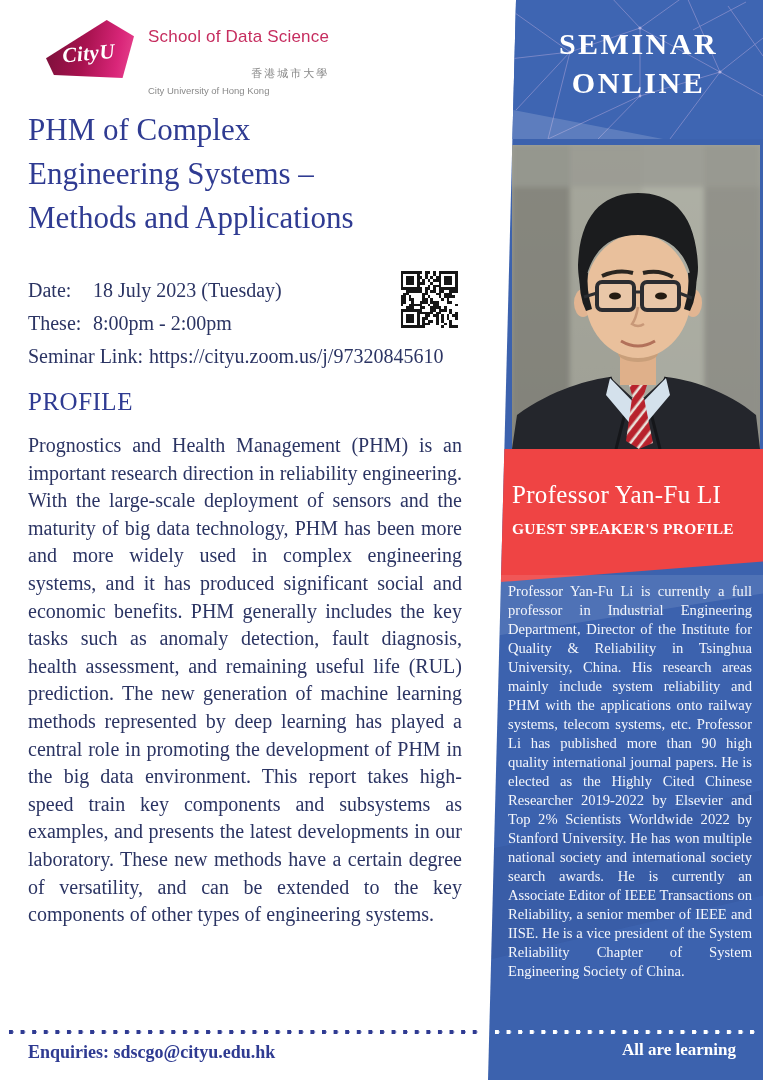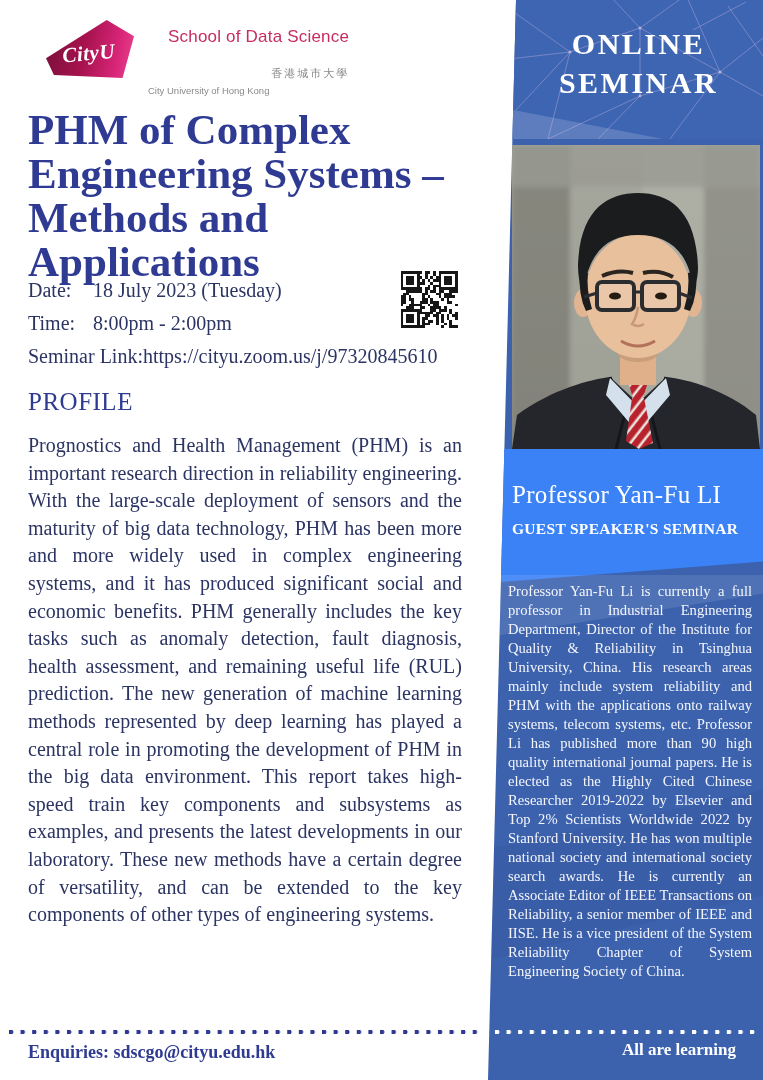--- a/index.html
+++ b/index.html
@@ -16,31 +16,31 @@
     position:relative; width:88px; height:58px;
     background:linear-gradient(100deg,#771038 0%,#a8124f 45%,#d92679 80%,#e8468f 100%);
     clip-path:polygon(0% 66%, 69% 0%, 100% 28%, 87% 100%, 9% 95%);
     display:flex; align-items:center; justify-content:center;
   }
   .logo-mark span {
     color:#fff; font-size:21px; font-weight:bold; font-style:italic;
     transform:rotate(-5deg) translate(-2px,4px); letter-spacing:0.5px;
   }
   .logo-text { margin-left:14px; padding-top:7px; font-family:"Liberation Sans","DejaVu Sans",sans-serif; }
-  .logo-school { color:#c62d5f; font-size:17px; letter-spacing:0.2px;margin-left:20px; }
+  .logo-school { color:#c62d5f; font-size:17px; letter-spacing:0.2px; }
   .logo-cn { color:#8a8a8a; font-size:11px; margin-top:19px; letter-spacing:2px;text-align:right; }
   .logo-en { color:#8a8a8a; font-size:9.5px; margin-top:4px; }
 
   
   .title { position:absolute; left:28px; top:108px; width:450px;
-    color:#2f3b92; font-size:43px; font-weight:bold; line-height:44px; }
+    color:#2f3b92; font-size:31px; font-weight:normal; line-height:44px; }
   .details { position:absolute; left:28px; top:274px; width:445px;
     color:#2b3463; font-size:20px; line-height:33px; }
   .dlabel { display:inline-block; width:65px; }
-  .dlink-label { }
+  .dlink-label { margin-right:6px; }
 
   .qr { position:absolute; left:399px; top:271px; width:60px; height:57px; background:#fff; }
   .qr svg { width:100%; height:100%; }
 
   .abstract-heading { position:absolute; left:28px; top:388px;
     color:#2f3b92; font-size:25px; letter-spacing:0.5px; }
   .abstract-body { position:absolute; left:28px; top:432px; width:434px;
     color:#2b3463; font-size:20px; line-height:27.6px; text-align:justify; }
 
   
@@ -60,21 +60,21 @@
     background:rgba(255,255,255,0.16); clip-path:polygon(0 100%, 0 28%, 100% 100%); }
   .banner-text { position:relative; padding-top:24px; padding-left:26px;
     text-align:center; color:#ffffff; font-size:30px; font-weight:bold;
     letter-spacing:2.5px; line-height:39px; }
 
   .photo { position:absolute; left:24px; top:145px; width:248px; height:304px;
     overflow:hidden; }
   .photo svg { display:block; width:100%; height:100%; }
 
   .name-band { position:absolute; left:0; top:449px; width:275px; height:134px;
-    background:#3b82f6; clip-path:polygon(0 0,100% 0,100% 84%,0 100%);
+    background:#ef4444; clip-path:polygon(0 0,100% 0,100% 84%,0 100%);
     padding:32px 0 0 24px; color:#ffffff; }
   .speaker-name { font-size:25px; letter-spacing:0.3px; }
   .profile-heading { margin-top:11px; font-size:15.5px; font-weight:bold; letter-spacing:0.3px; }
 
   .facet1 { position:absolute; left:0; top:575px; width:275px; height:62px;
     background:rgba(255,255,255,0.10); clip-path:polygon(0 0,100% 0,100% 30%,0 100%); }
   .facet2 { position:absolute; left:0; top:790px; width:275px; height:170px;
     background:rgba(10,16,60,0.06); clip-path:polygon(0 35%,100% 0,100% 62%,0 100%); }
 
   .profile-body { position:absolute; left:20px; top:582px; width:244px;
@@ -105,21 +105,21 @@
     <div>PHM of Complex</div>
     <div>Engineering Systems –</div>
     <div>Methods and Applications</div>
   </div>
 
   <div class="details">
     <div>
       <span class="dlabel">Date:</span><span>18 July 2023 (Tuesday)</span>
     </div>
     <div>
-      <span class="dlabel">Time:</span><span>8:00pm - 2:00pm</span>
+      <span class="dlabel">These:</span><span>8:00pm - 2:00pm</span>
     </div>
     <div>
       <span class="dlink-label">Seminar Link:</span><span>https://cityu.zoom.us/j/97320845610</span>
     </div>
   </div>
 
   <div class="qr">
     <svg viewBox="0 0 21 21" shape-rendering="crispEdges">
         <rect x="0" y="0" width="7" height="7" fill="#161616"></rect>
         <rect x="1" y="1" width="5" height="5" fill="#ffffff"></rect>
@@ -305,22 +305,22 @@
         </g>
         <g fill="#cfc6ea" opacity="0.7">
           <circle cx="82" cy="52" r="1.6"></circle>
             <circle cx="152" cy="28" r="1.6"></circle>
           <circle cx="232" cy="72" r="1.6"></circle>
             <circle cx="152" cy="96" r="1.4"></circle>
         </g>
       </svg>
       <div class="banner-gloss"></div>
       <div class="banner-text">
+        <div>SEMINAR</div>
         <div>ONLINE</div>
-        <div>SEMINAR</div>
       </div>
     </div>
 
     <div class="photo">
       <svg viewBox="0 0 248 304">
         <defs>
           <linearGradient id="bgGrad" x1="0" y1="0" x2="0" y2="1">
             <stop offset="0" stop-color="#a2a399"></stop>
               <stop offset="1" stop-color="#8c8d85"></stop>
           </linearGradient>
@@ -369,21 +369,21 @@
         <ellipse cx="103" cy="151" rx="6" ry="3.6" fill="#241b12"></ellipse>
         <ellipse cx="149" cy="151" rx="6" ry="3.6" fill="#241b12"></ellipse>
 
         <path d="M126,162 q-2,12 -6,17 q6,4 12,0" stroke="#c89878" stroke-width="2.5" fill="none"></path>
         <path d="M109,196 q17,10 34,0" stroke="#b2715a" stroke-width="3" fill="none"></path>
       </svg>
     </div>
 
     <div class="name-band">
       <div class="speaker-name">Professor Yan-Fu LI</div>
-      <div class="profile-heading">GUEST SPEAKER'S SEMINAR</div>
+      <div class="profile-heading">GUEST SPEAKER'S PROFILE</div>
     </div>
 
     <div class="facet1"></div>
     <div class="facet2"></div>
 
     <div class="profile-body">Professor Yan-Fu Li is currently a full professor in Industrial Engineering Department, Director of the Institute for Quality &amp; Reliability in Tsinghua University, China. His research areas mainly include system reliability and PHM with the applications onto railway systems, telecom systems, etc. Professor Li has published more than 90 high quality international journal papers. He is elected as the Highly Cited Chinese Researcher 2019-2022 by Elsevier and Top 2% Scientists Worldwide 2022 by Stanford University. He has won multiple national society and international society search awards. He is currently an Associate Editor of IEEE Transactions on Reliability, a senior member of IEEE and IISE. He is a vice president of the System Reliability Chapter of System Engineering Society of China.</div>
 
     <div class="dots dots-white"></div>
     <div class="welcome">All are learning</div>
   </div>

